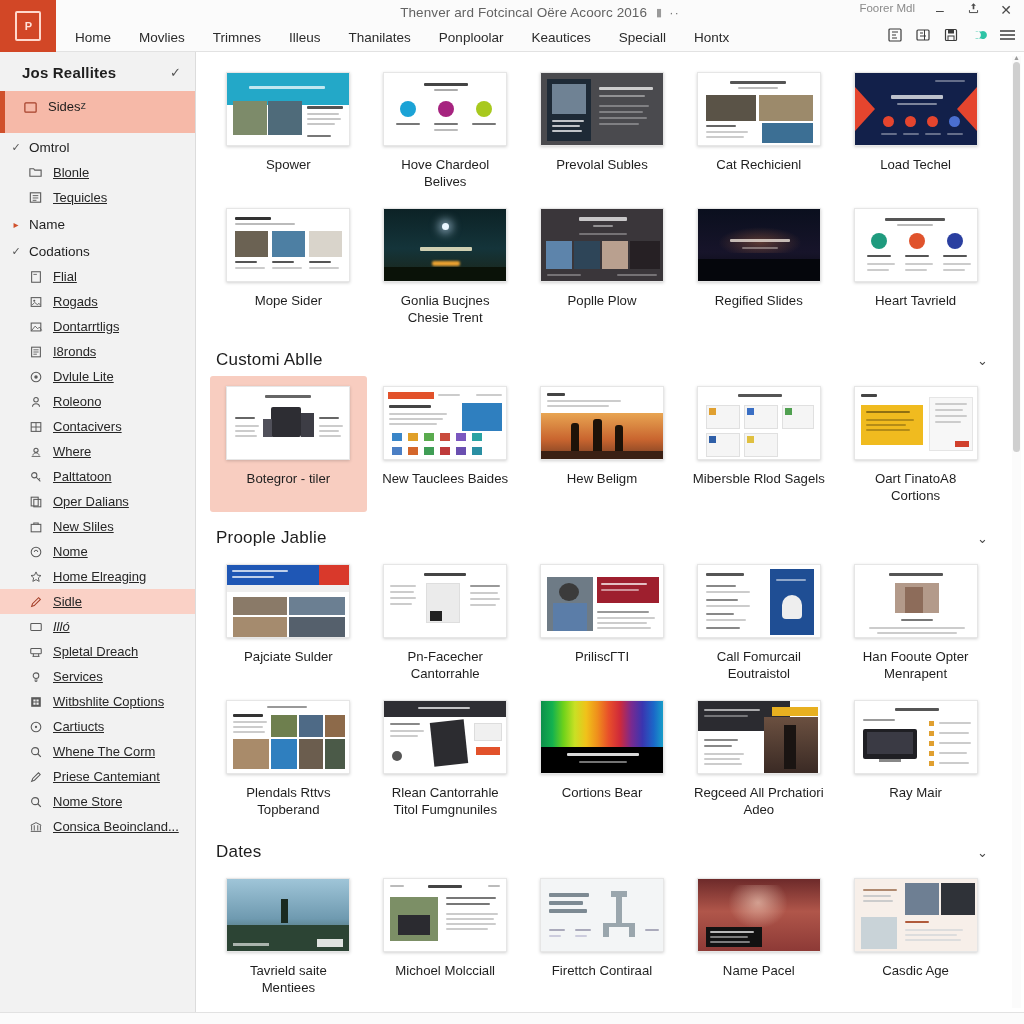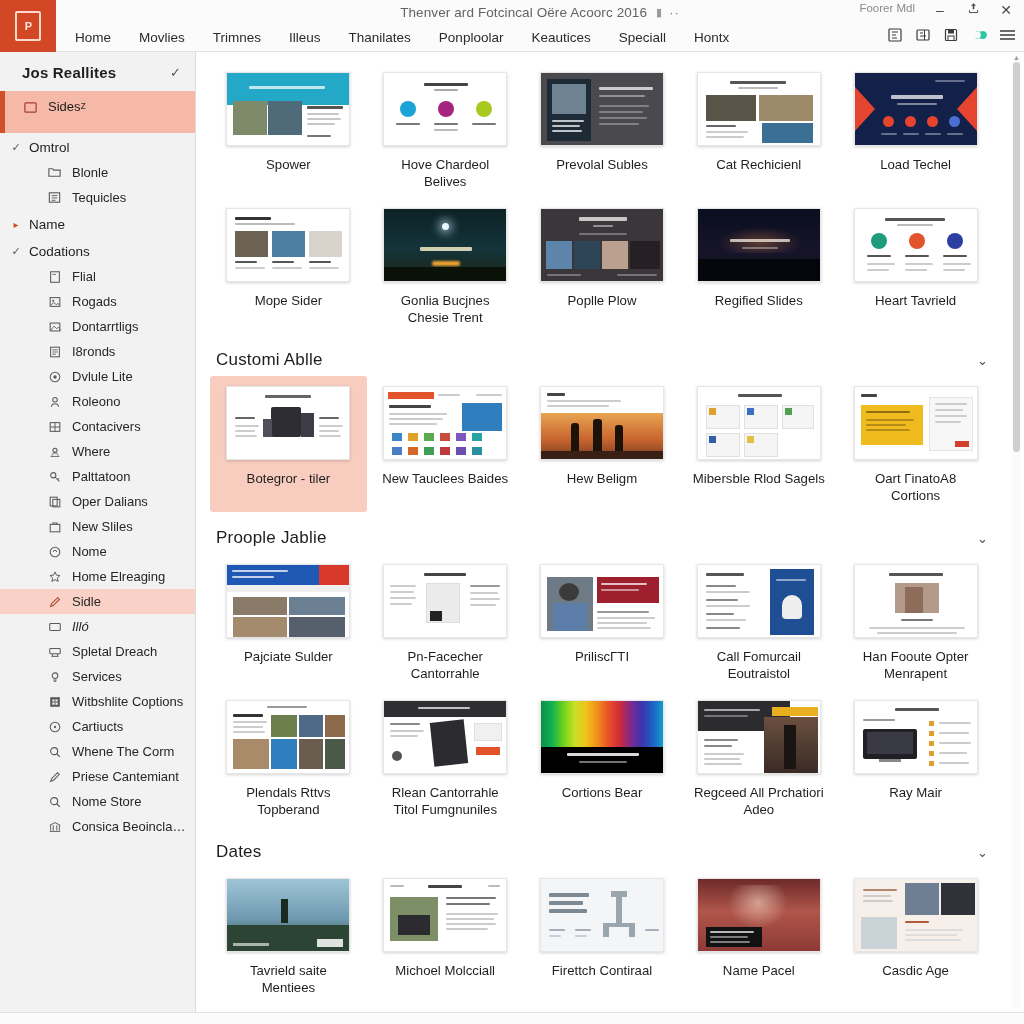--- a/index.html
+++ b/index.html
@@ -91,21 +91,21 @@
   .side-item .stack { display:flex; flex-direction:row; line-height:1.25; }
   .side-item .sub { font-size: 11px; color:#3a3a3a; }
 
   .side-group {
     display:flex; align-items:center; gap:7px;
     padding: 7px 8px 5px 10px; font-size: 13.5px; color: #1f1f1f;
     cursor: default;
   }
   .side-group .caret { width: 12px; color:#555; font-size: 11px; text-align:center;}
   .side-group .caret.red { color:#d0502b; font-size: 10px; }
-  .side-item.indent { padding-left: 46px; }
+  .side-item.indent { padding-left: 27px; text-decoration: underline; }
 
   
   .main { flex: 1; min-width: 0; background: #ffffff; position: relative; overflow: hidden; }
   .main-scroll { position:absolute; inset: 0 16px 0 0; padding: 10px 0 0 0; }
 
   .grid {
     display: grid; grid-template-columns: repeat(5, 1fr);
     column-gap: 0px; row-gap: 0px; padding: 0 14px;
   }
   .card {

